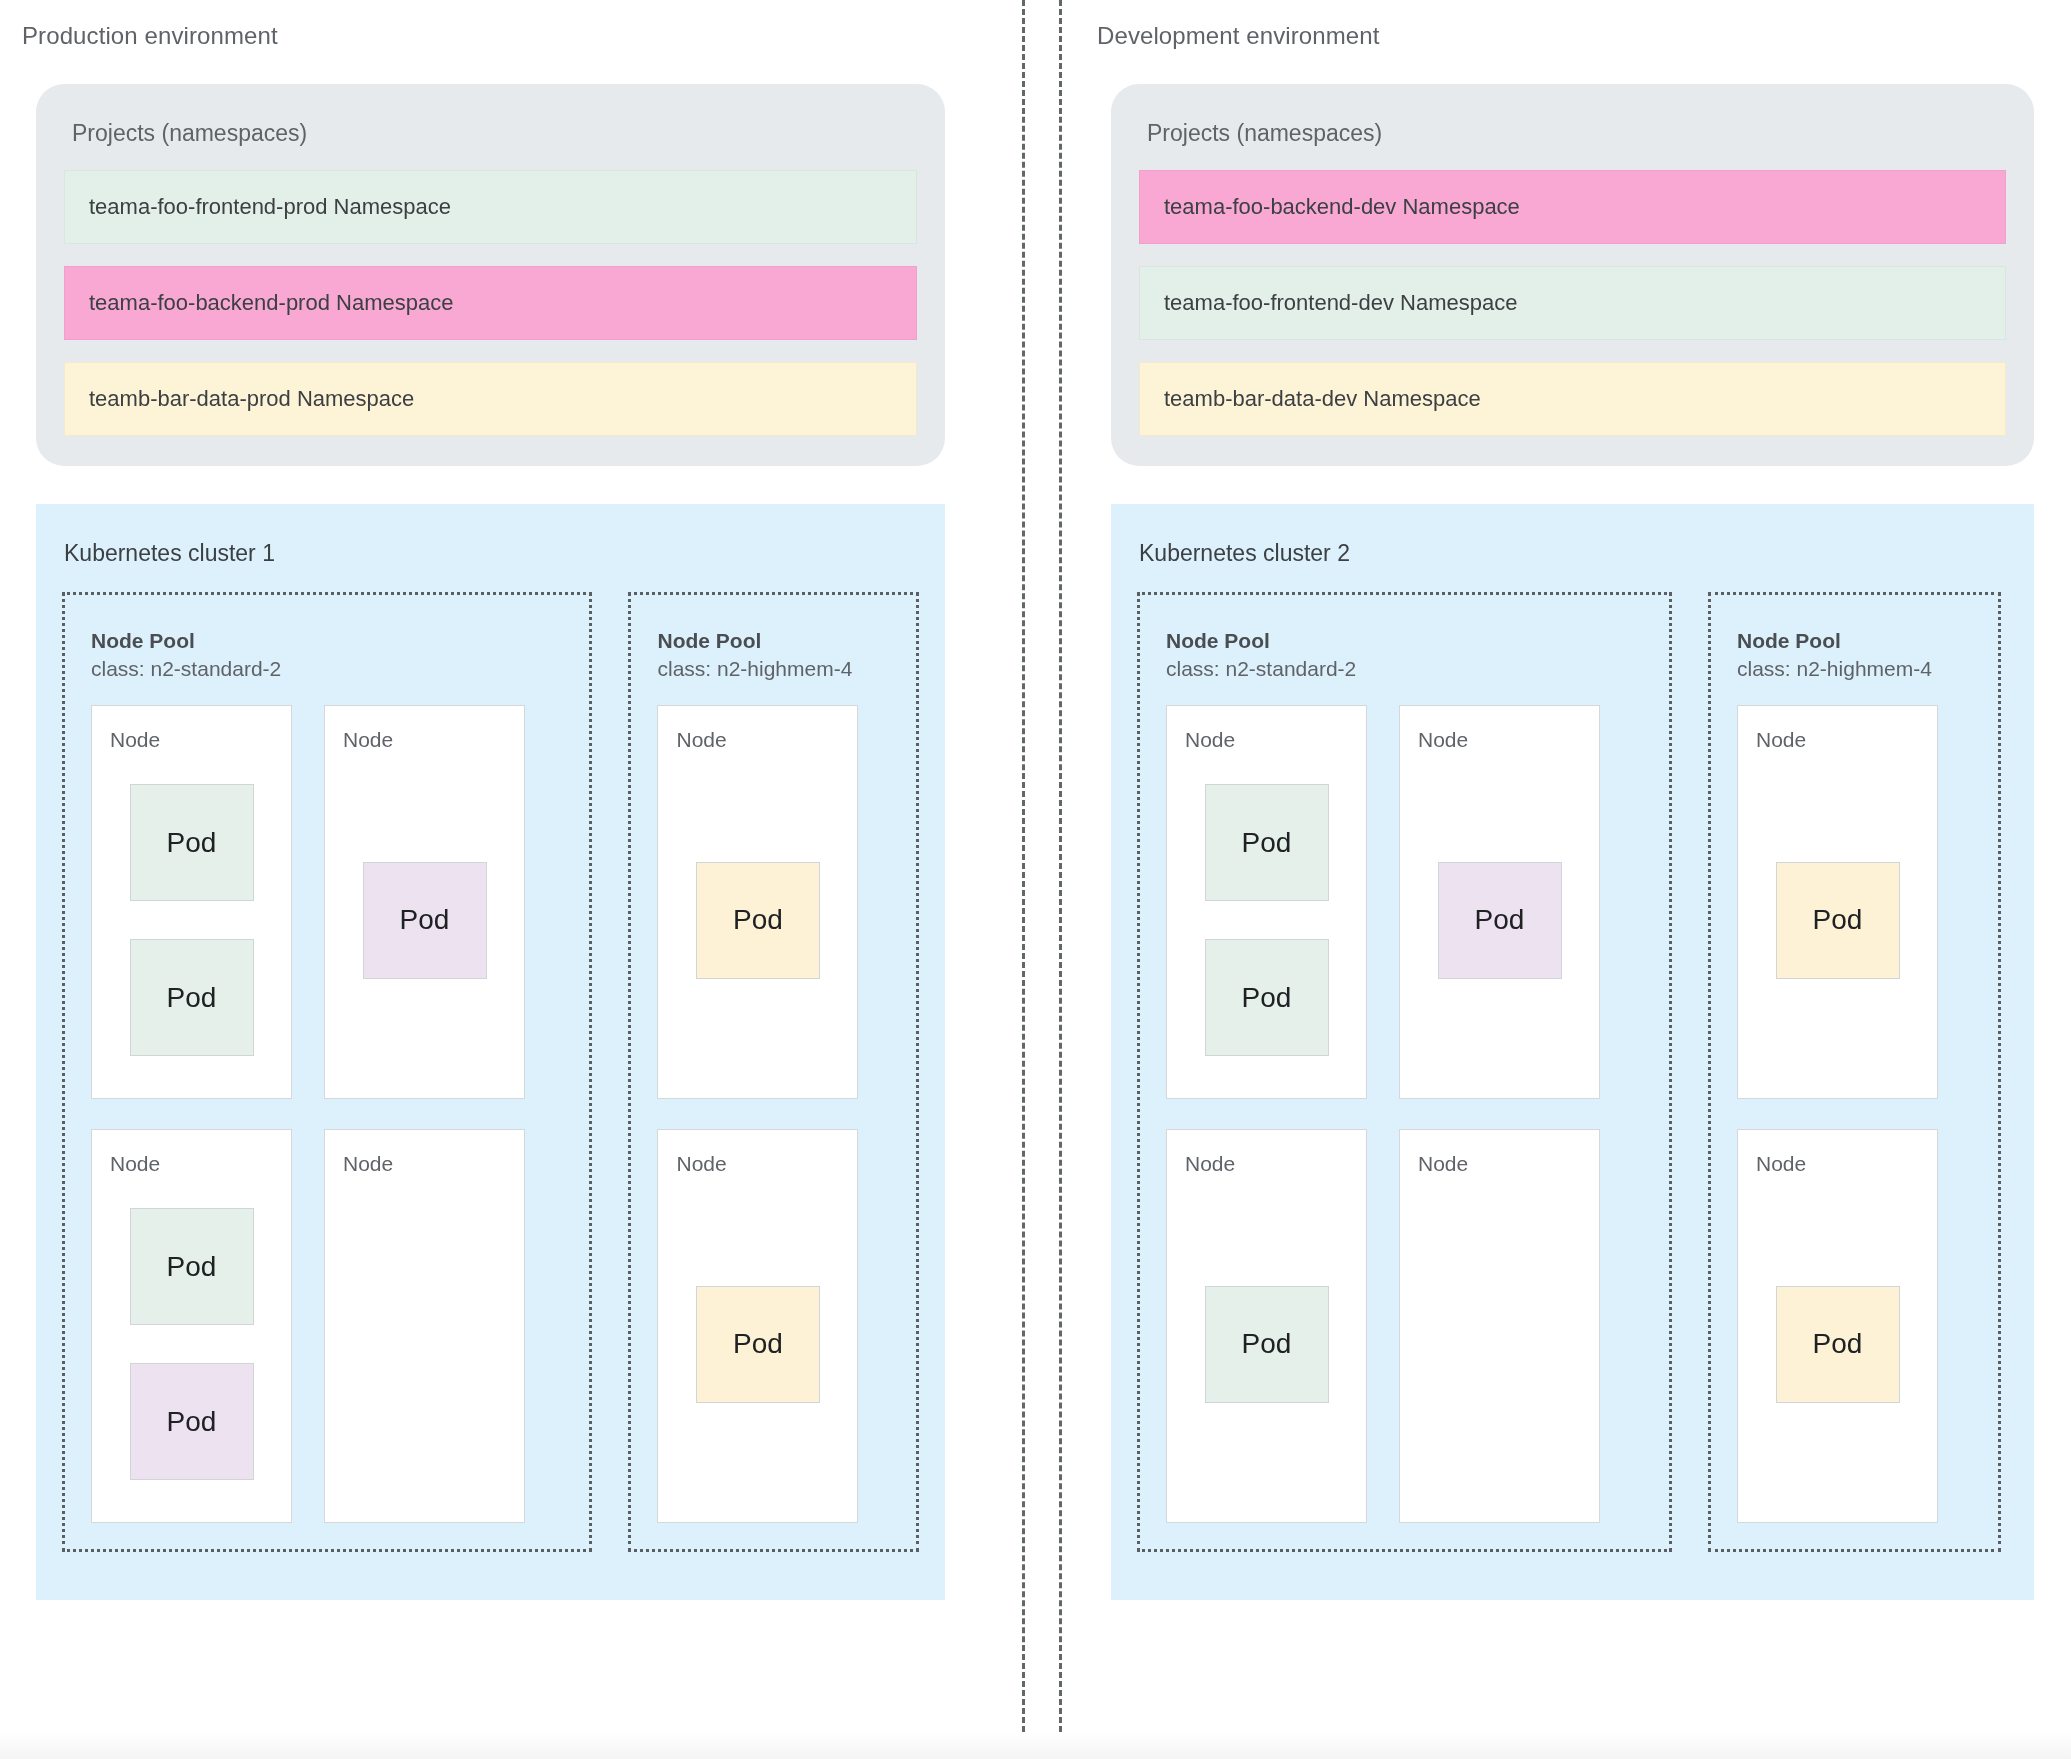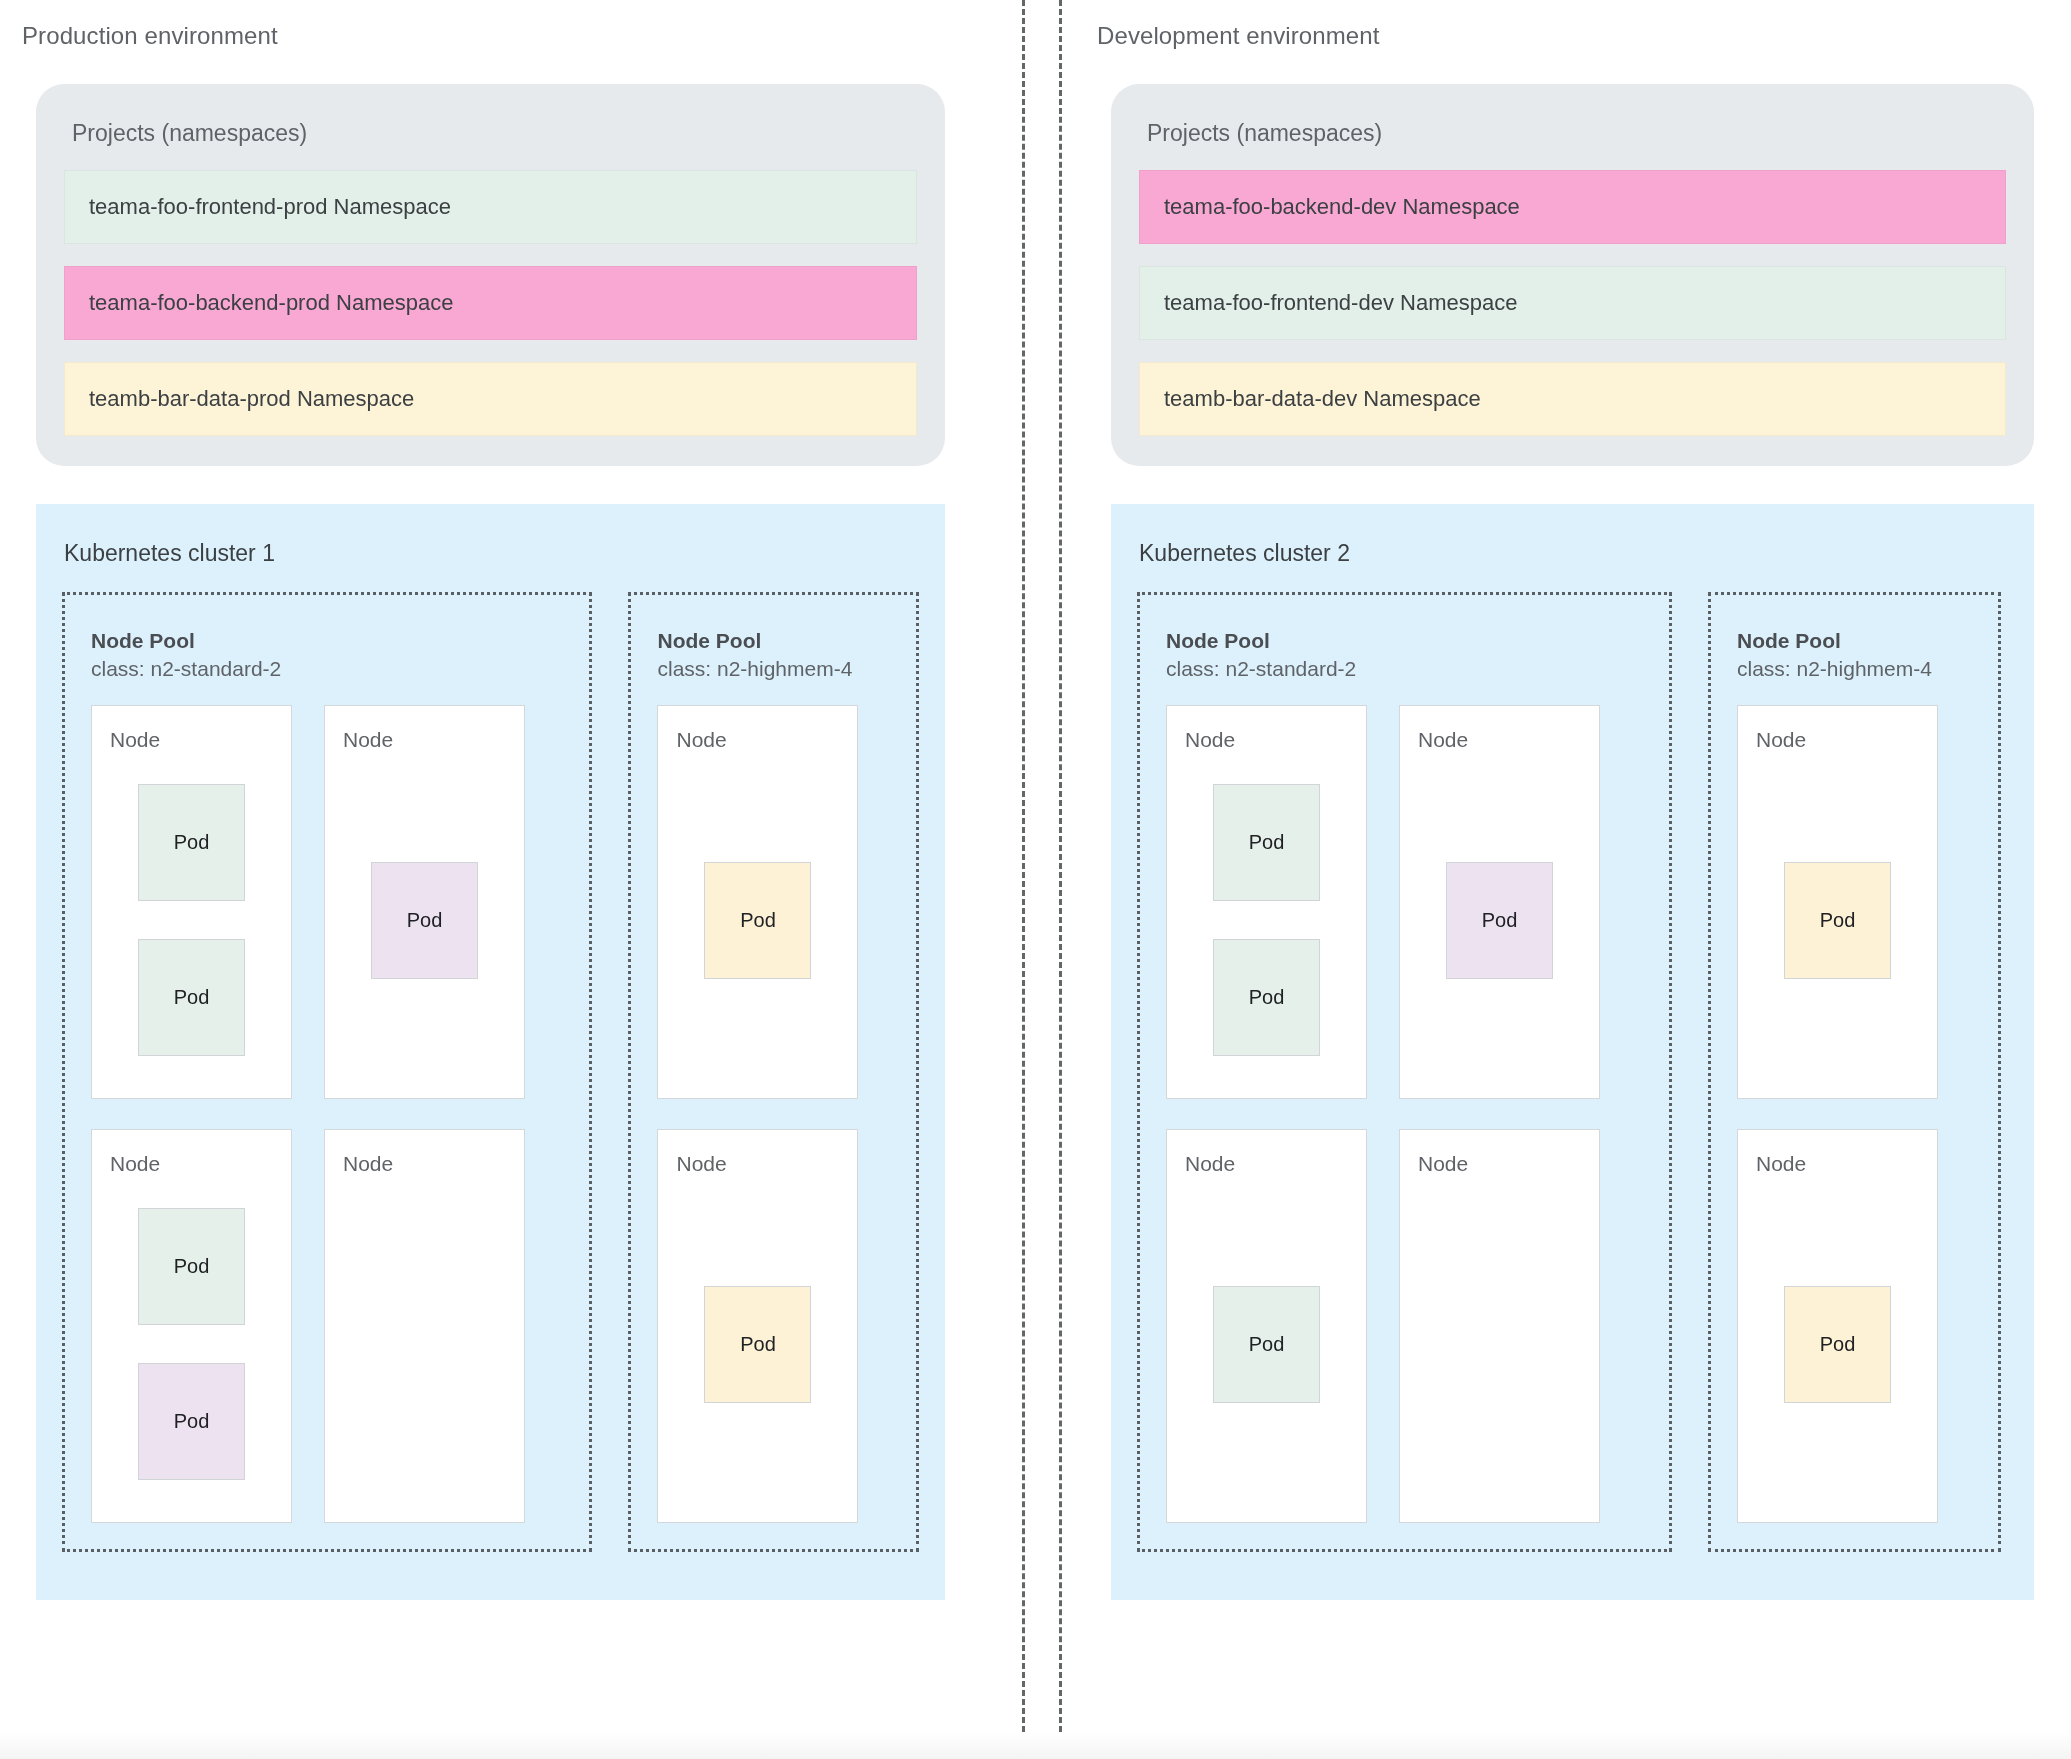--- a/index.html
+++ b/index.html
@@ -166,27 +166,27 @@
     align-items: center;
     justify-content: center;
     gap: 38px;
     padding-bottom: 10px;
   }
   .pod-stack.two  { justify-content: center; gap: 38px; }
   .pod-stack.one  { justify-content: center; }
   .pod-stack.none { }
 
   .pod {
-    width: 107px;
+    width: 124px;
     height: 117px;
     border: 1px solid #d2d5d7;
     display: flex;
     align-items: center;
     justify-content: center;
-    font-size: 20px;
+    font-size: 28px;
     color: #202124;
   }
   .pod.green  { background: #e4f0e9; }
   .pod.purple { background: #ece2f0; }
   .pod.yellow { background: #fdf2d5; }
 
   
   .page-foot {
     position: absolute;
     left: 0; right: 0;

